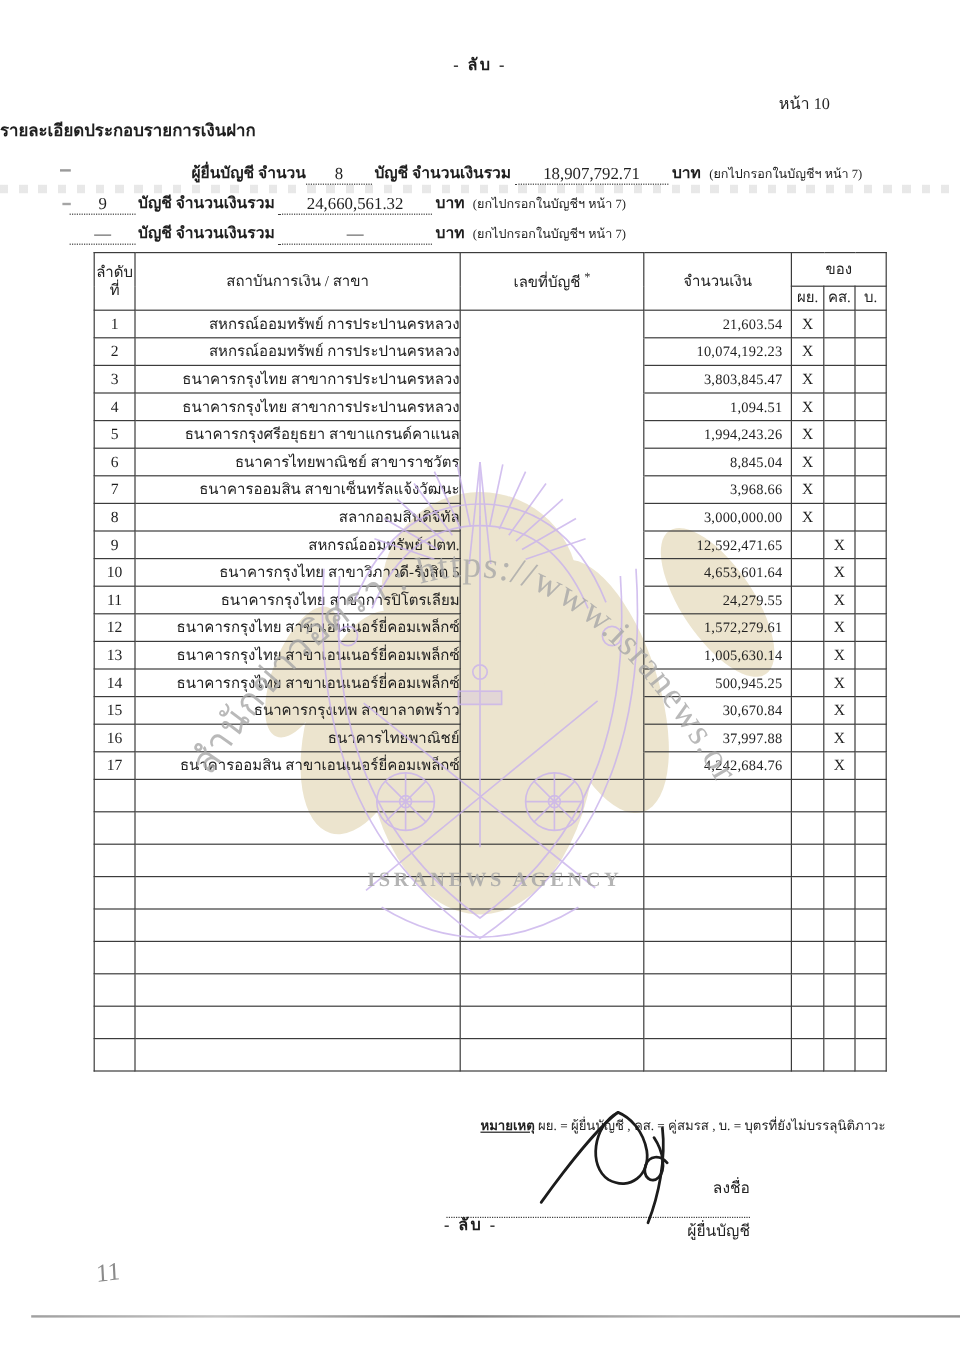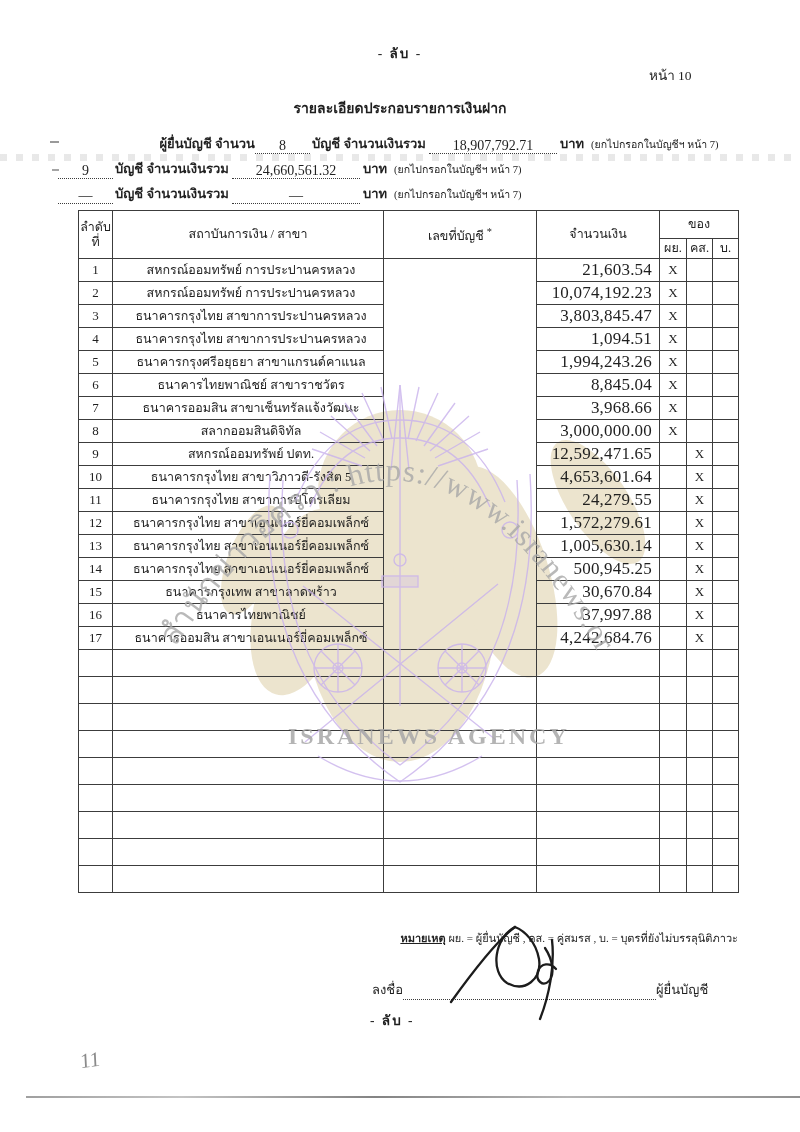--- a/index.html
+++ b/index.html
@@ -11,22 +11,22 @@
     color:#1f1f1f;
   }
   .layer { position:absolute; inset:0; pointer-events:none; }
   #wm-under { z-index:0; }
   .content { position:absolute; inset:0; z-index:2; }
   #wm-over, .wm-agency { z-index:3; }
 
   
   .secret-top { position:absolute; top:42px; left:0; width:100%; text-align:center;
     font-size:13.5px; letter-spacing:2px; font-weight:bold; }
-  .page-label { position:absolute; top:64px; left:649px; font-size:13.5px; }
-  .doc-title { position:absolute; top:97px; left:0; width:100%; text-align:center;
+  .page-label { position:absolute; top:75px; left:649px; font-size:13.5px; }
+  .doc-title { position:absolute; top:97px; left:0; width:100%; text-align:left;
     font-size:14px; font-weight:bold; }
 
   
   .summary { position:absolute; top:129px; left:58px; width:700px; }
   .sline { display:flex; align-items:flex-end; height:25px; white-space:nowrap; font-size:13px; }
   .sline .lbl { width:197px; text-align:right; font-weight:bold; }
   .dotfield { border-bottom:1.5px dotted #3c3c3c; text-align:center; font-size:14px; line-height:15px; }
   .cnt { width:55px; }
   .amt { width:128px; }
   .midlbl { margin:0 3px 0 2px; font-weight:bold; }
@@ -37,44 +37,44 @@
   .tbl-wrap { position:absolute; top:210px; left:78px; }
   table { border-collapse:collapse; table-layout:fixed; width:660px; background:transparent; }
   th,td { border:1px solid #3c3c3c; overflow:hidden; }
   table { border:1.5px solid #262626; }
   thead th { font-weight:normal; font-size:12.5px; line-height:1.15; }
   .h-top { height:28px;padding-left:32px; }
   .h-sub { height:20px; }
   tr.data-row { height:23px; }
   tr.empty-row { height:27px; }
   td.c-no { text-align:center; font-size:13px; }
-  td.c-inst { text-align:center; padding-left:6px; font-size:12.5px; }
+  td.c-inst { text-align:right; padding-left:6px; font-size:12.5px; }
   td.c-acct.blank { border-top:none; border-bottom:none; }
-  td.c-amt { text-align:right; padding-right:7px; font-size:17px; letter-spacing:0.2px; }
+  td.c-amt { text-align:right; padding-right:7px; font-size:12px; letter-spacing:0.2px; }
   td.c-mark { text-align:center; font-size:13px; }
 
   
   .footnote { position:absolute; top:929px; left:78px; width:660px; text-align:right; font-size:11px; }
   .footnote .fn-label { text-decoration:underline; font-weight:bold; }
-  .sig-row { position:absolute; top:979px; left:372px; display:flex; align-items:flex-end; font-size:13px; }
+  .sig-row { position:absolute; top:979px; left:372px; display:flex; align-items:flex-end; font-size:13px;flex-direction:column; }
   .sig-dots { width:253px; border-bottom:1.5px dotted #3c3c3c; height:15px; }
   .sig-svg { position:absolute; top:922px; left:448px; z-index:2; }
   .secret-bottom { position:absolute; top:1009px; left:370px; font-size:13.5px; letter-spacing:2px; font-weight:bold; }
   .hand-num { position:absolute; top:1048px; left:80px; font-size:21px; color:#8b8b8b;
     transform:rotate(-7deg) skewX(-4deg); }
 
   
   .streak { position:absolute; top:154px; left:0; width:800px; height:7px; opacity:.45;
     background:repeating-linear-gradient(90deg, rgba(110,110,110,.35) 0 7px, transparent 7px 16px); }
   .noise1 { position:absolute; top:141px; left:50px; width:9px; height:2px; background:#9a9a9a; }
   .noise2 { position:absolute; top:169px; left:52px; width:7px; height:2px; background:#a5a5a5; }
   .bottom-line { position:absolute; top:1096px; left:26px; width:774px; height:2px; opacity:.85;
     background:linear-gradient(90deg,#8f8f8f 0%,#b9b9b9 20%,#6e6e6e 45%,#a7a7a7 70%,#7d7d7d 100%); }
 
-  .wm-agency { position:absolute; top:723px; left:288px; font-size:24px; font-weight:bold;
+  .wm-agency { position:absolute; top:723px; left:306px; font-size:17px; font-weight:bold;
     letter-spacing:3px; color:var(--wm-text,#a8a8a8); opacity:.85; }
 </style>
 </head>
 <body>
 
 <div class="sheet">
 
   <svg id="wm-under" class="layer" viewBox="0 0 800 1132">
     <g style="fill:var(--wm-shade,#e9e0c6)" opacity="0.85">
       <circle cx="400" cy="492" r="82"></circle>

